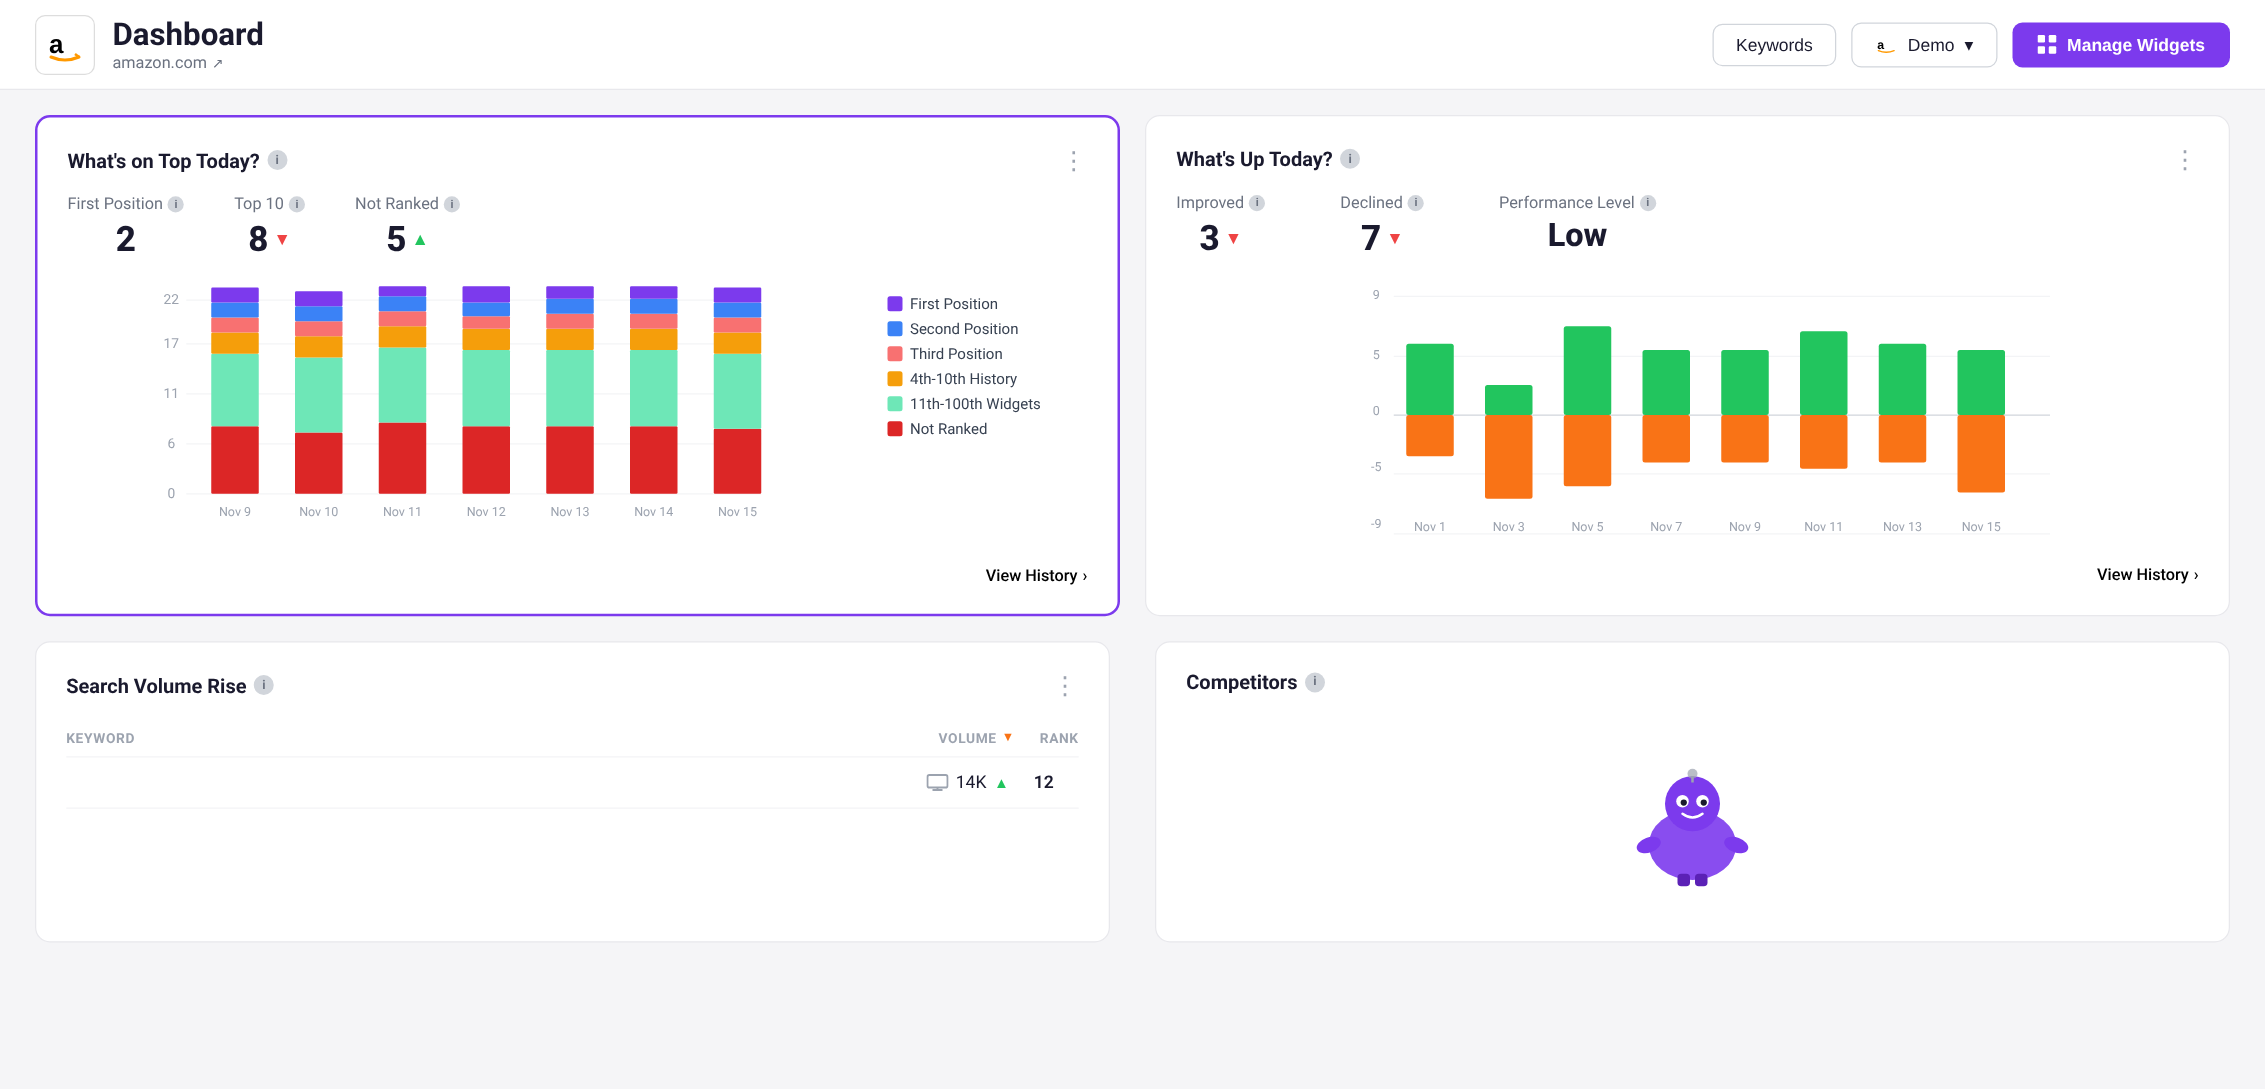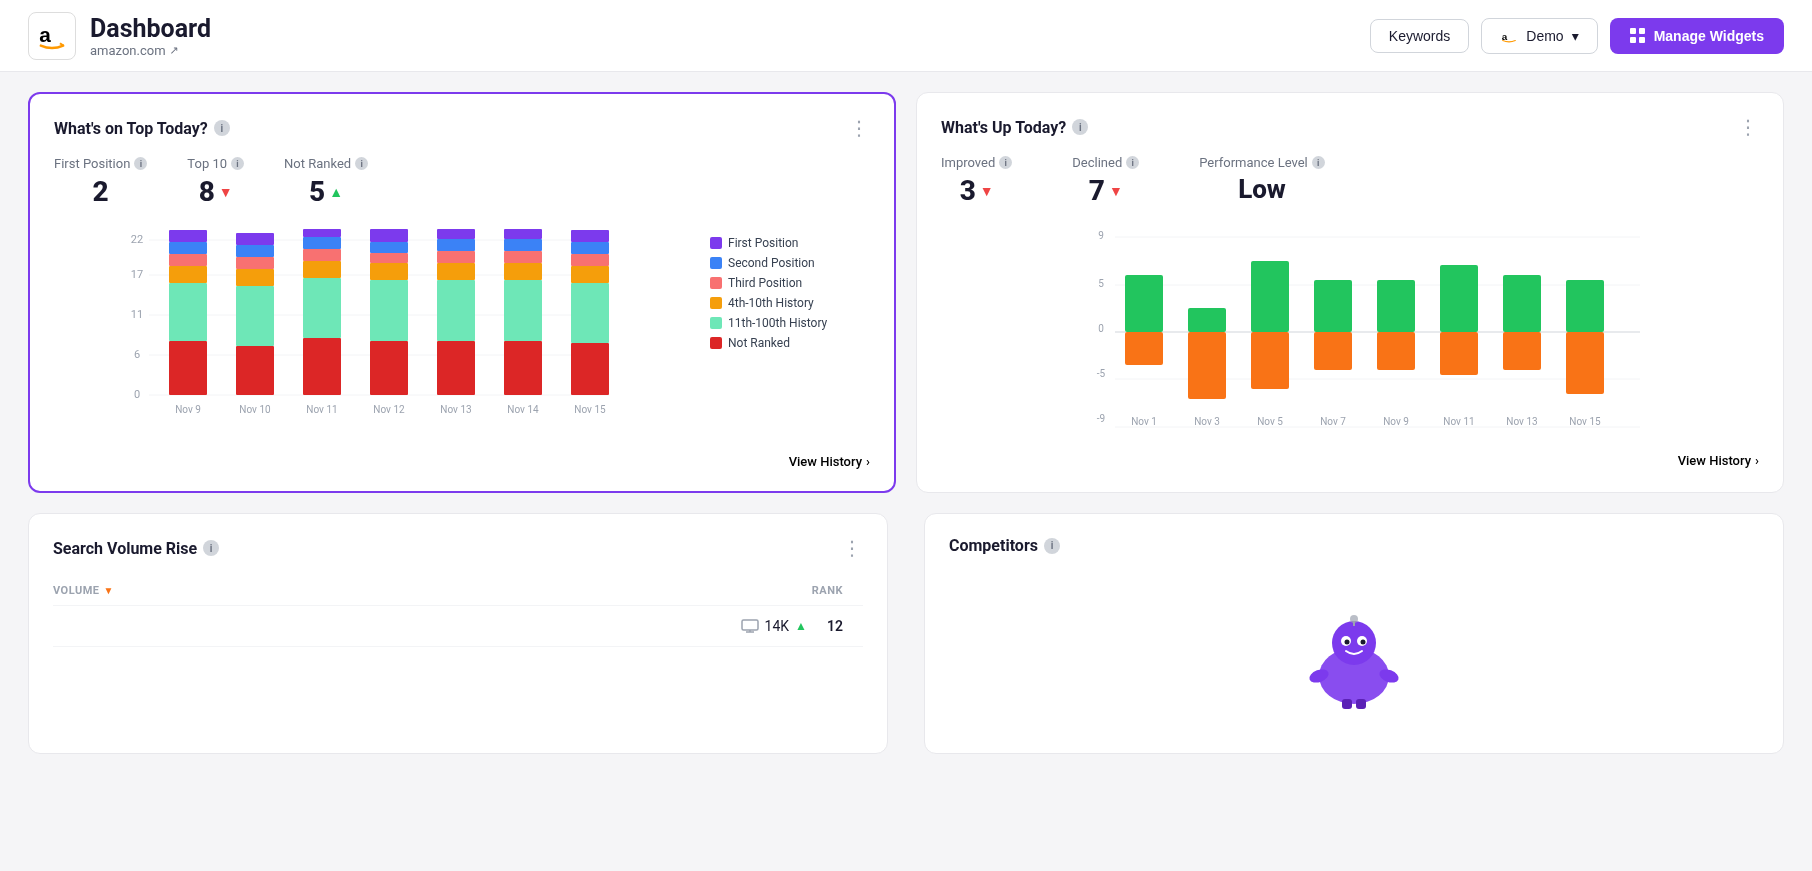--- a/index.html
+++ b/index.html
@@ -445,21 +445,21 @@
         <div class="legend-item">
           <div class="legend-dot" style="background:#f87171;"></div>
           <span>Third Position</span>
         </div>
         <div class="legend-item">
           <div class="legend-dot" style="background:#f59e0b;"></div>
           <span>4th-10th History</span>
         </div>
         <div class="legend-item">
           <div class="legend-dot" style="background:#6ee7b7;"></div>
-          <span>11th-100th History</span>
+          <span>11th-100th Widgets</span>
         </div>
         <div class="legend-item">
           <div class="legend-dot" style="background:#dc2626;"></div>
           <span>Not Ranked</span>
         </div>
       </div>
     </div>
 
     <div class="view-history">
       <span>View History</span>
@@ -570,20 +570,21 @@
   <div class="card">
     <div class="card-header">
       <div class="card-title">
         <span>Search Volume Rise</span>
         <span class="info-icon">i</span>
       </div>
       <span class="more-icon">⋮</span>
     </div>
 
     <div class="table-header">
+      <span>KEYWORD</span>
       <div class="volume-sort">
         <span>VOLUME</span>
         <span style="color:#f97316; font-size:10px;">▼</span>
       </div>
       <span style="text-align:right;">RANK</span>
     </div>
 
     <div class="table-row">
       <div class="volume-cell">
         <svg width="18" height="14" viewBox="0 0 18 14">

